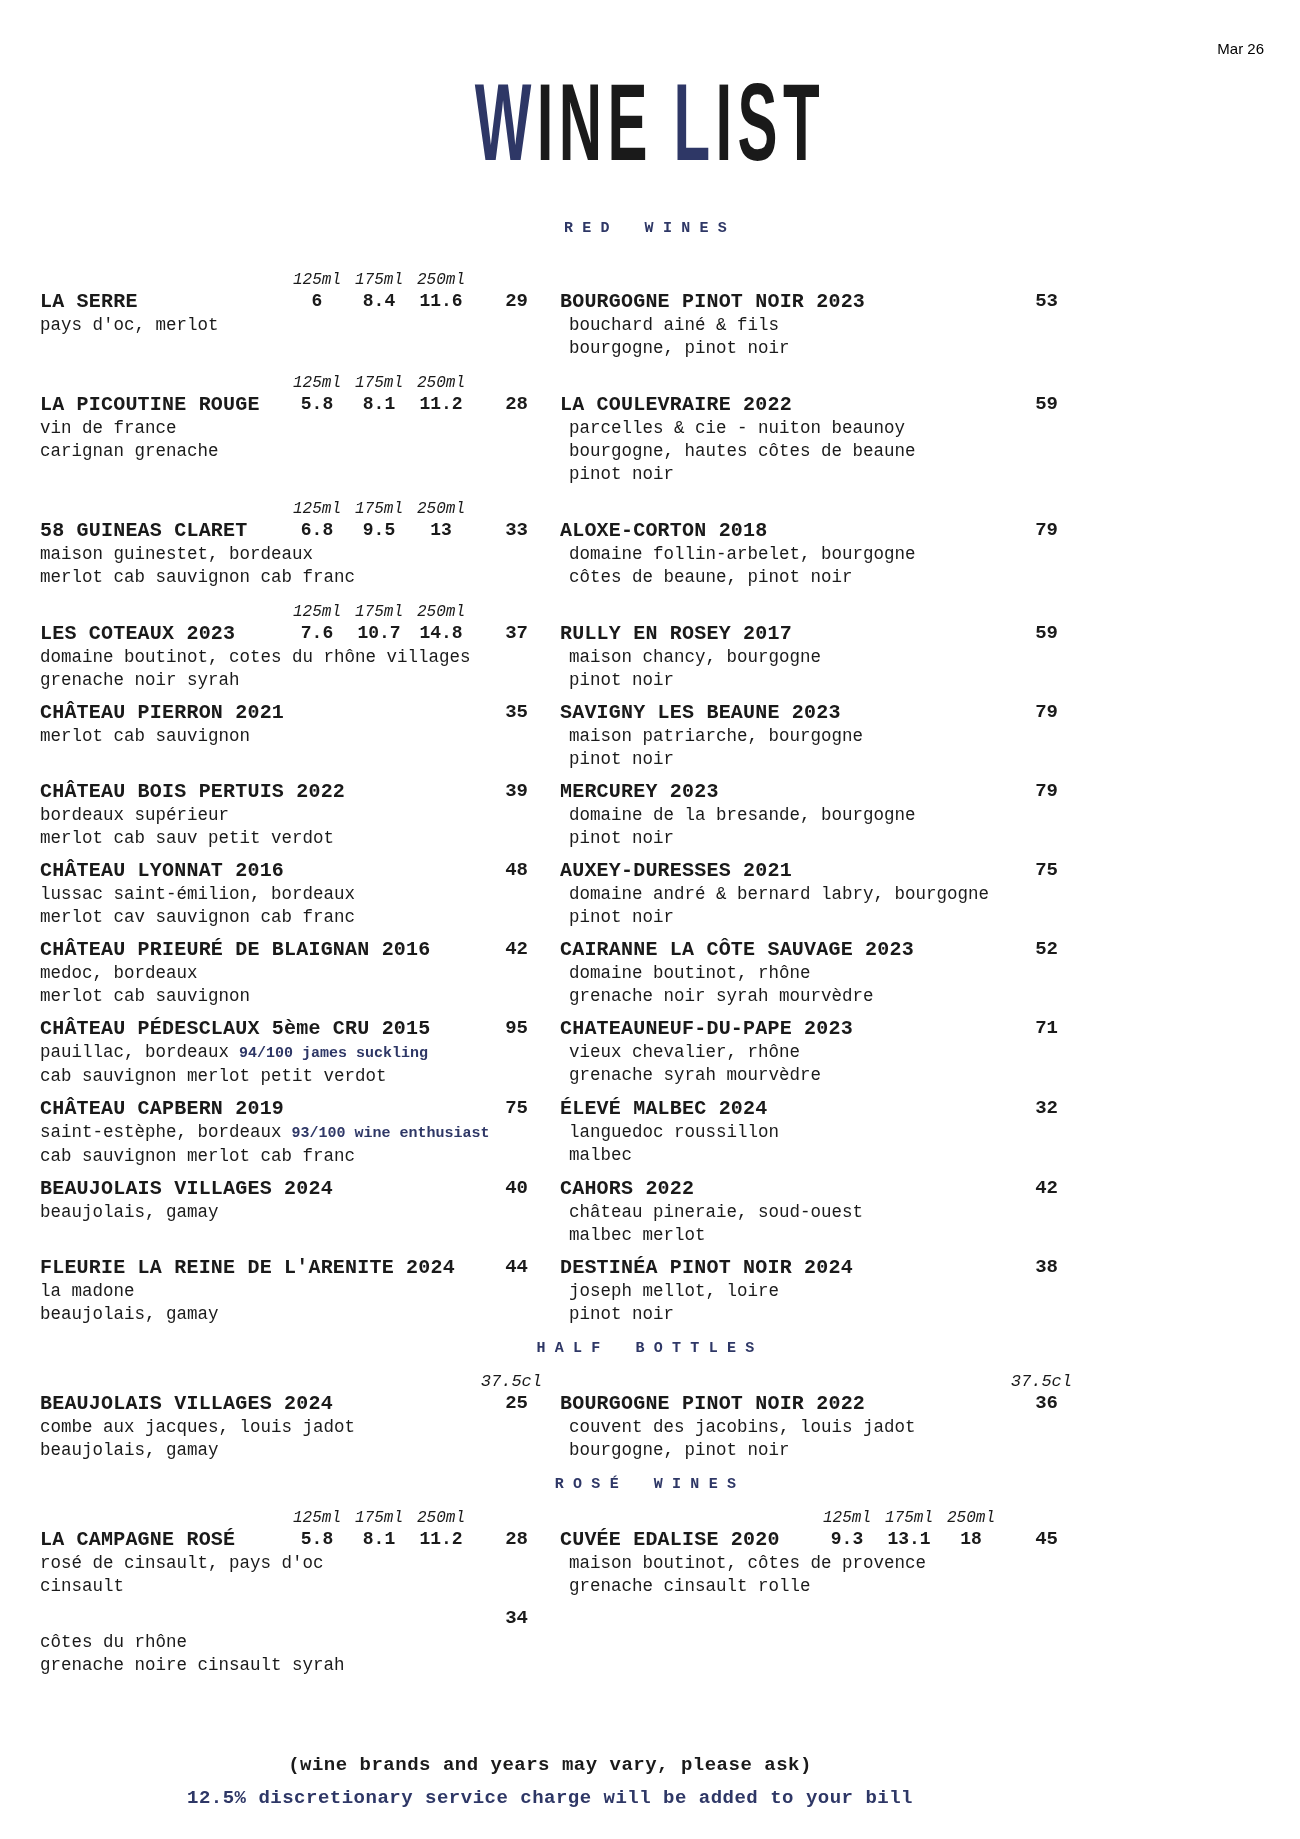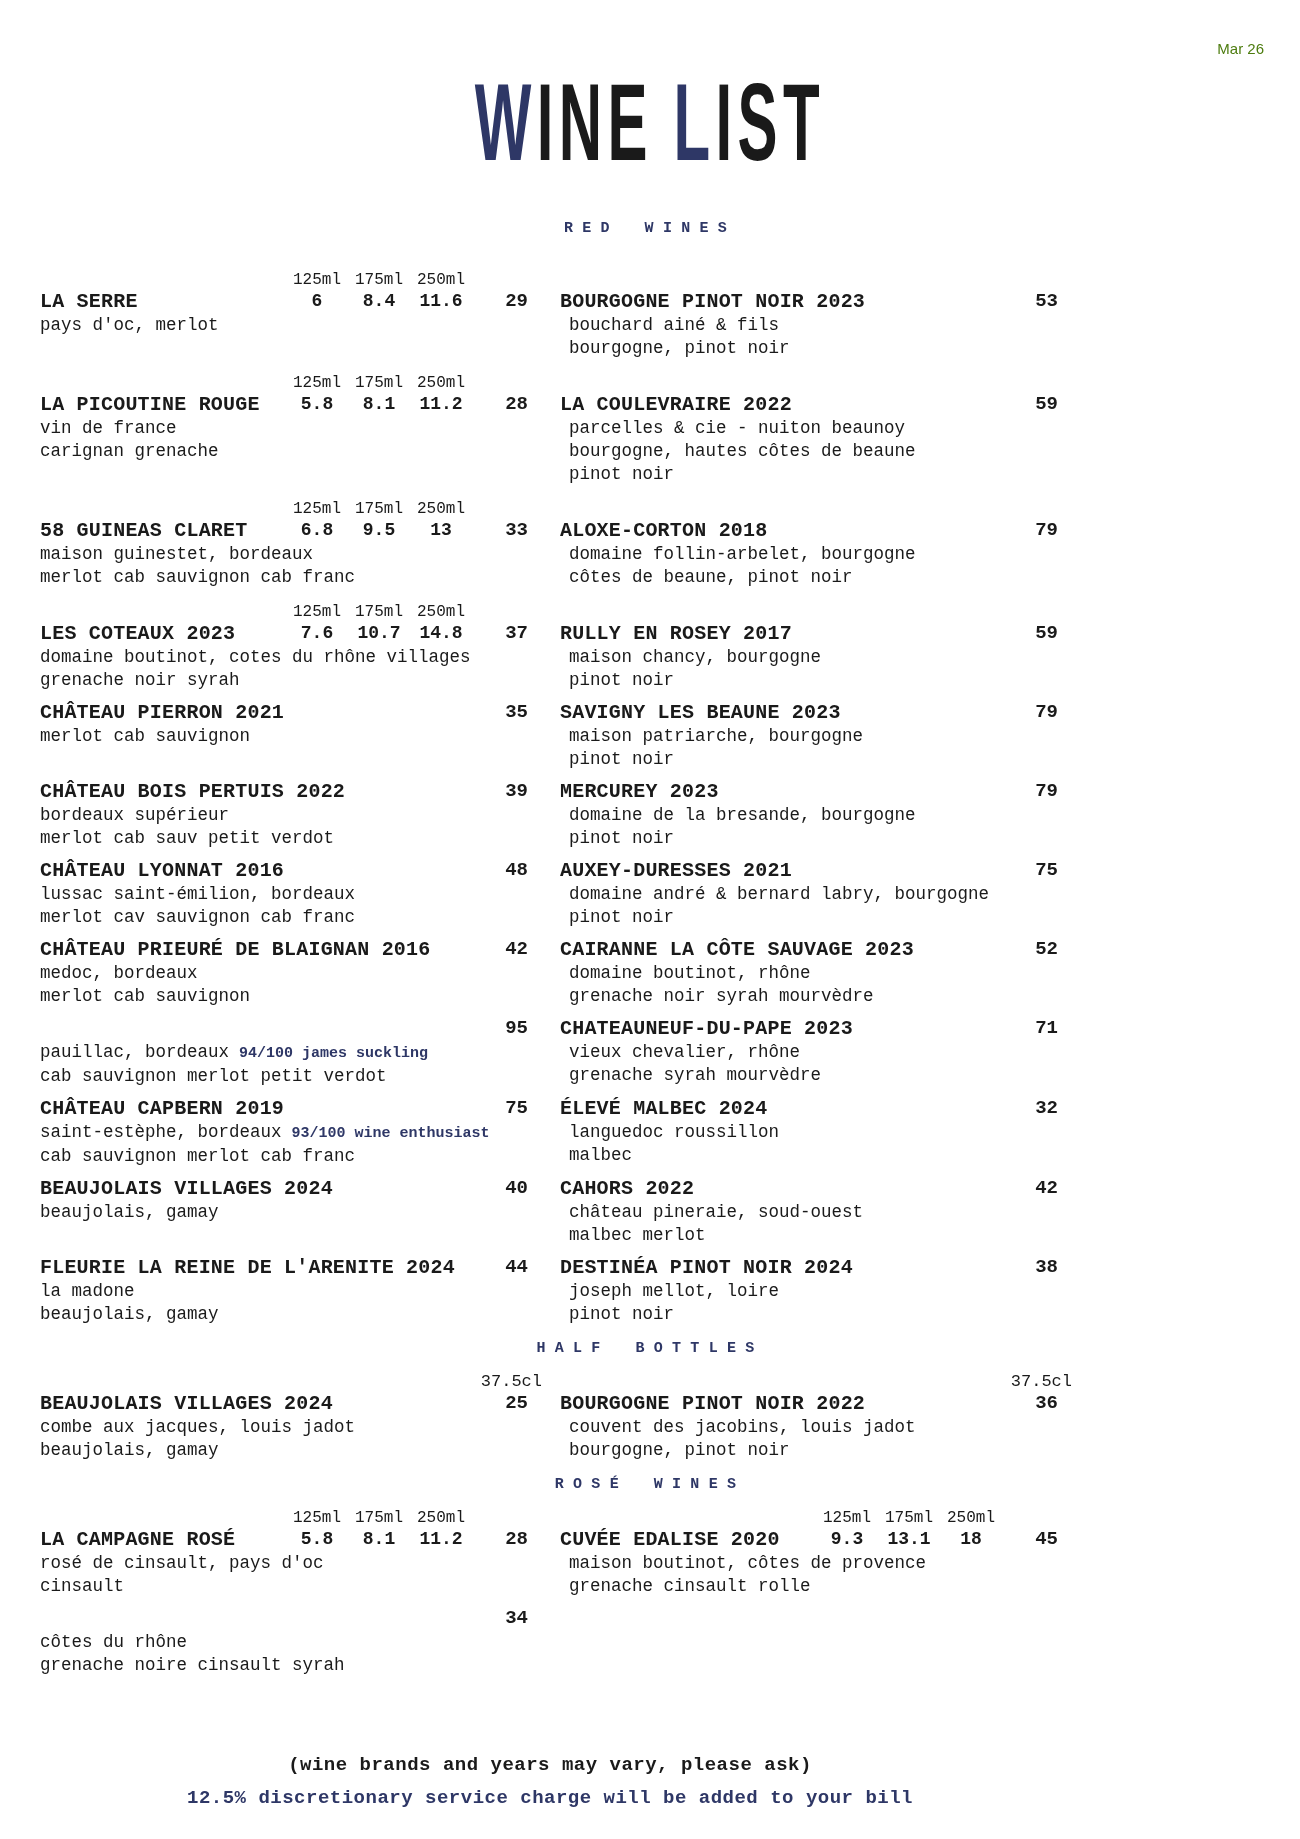--- a/index.html
+++ b/index.html
@@ -6,21 +6,21 @@
   * { margin:0; padding:0; box-sizing:border-box; }
   body { background:#888; }
   .page {
     position:relative; width:1300px; height:1839px; margin:0 auto;
     background:#ffffff; color:var(--ink);
     font-family:"Liberation Mono","DejaVu Sans Mono",monospace;
     overflow:hidden;
   }
   .date-label {
     position:absolute; top:40px; right:36px;
-    font-family:"Liberation Sans",sans-serif; font-size:15px; color:#4d7c0f;
+    font-family:"Liberation Sans",sans-serif; font-size:15px; color:#000000;
   }
   .title { text-align:center; padding-top:66px; height:180px; }
   .title-inner {
     display:inline-block; font-family:"Liberation Sans",sans-serif;
     font-weight:700; font-size:100px; line-height:1; letter-spacing:9px;
     transform:scale(0.60,1.10); transform-origin:center top; white-space:nowrap;
   }
   .t-accent { color:var(--navy); }
   .t-word2 { margin-left:34px; }
   .section-heading {
@@ -29,21 +29,21 @@
   }
   .section-heading.first { margin:40px 0 28px; }
   .content { margin-left:40px; width:1020px; }
   .wine-grid { display:grid; grid-template-columns:490px 500px; column-gap:30px; }
   .cell { min-height:1px; }
   .entry { margin-bottom:8px; }
   .sizes-row, .name-row {
     display:grid; grid-template-columns:minmax(0,1fr) 62px 62px 62px 58px;
     align-items:end;
   }
-  .sizes-row { height:24px; font-size:16px; }
+  .sizes-row { height:24px; font-size:16px;font-style:italic; }
   .sz { text-align:center; white-space:nowrap; }
   .sz.c2{grid-column:2} .sz.c3{grid-column:3} .sz.c4{grid-column:4}
   .sz.half-label { grid-column:4/6; text-align:right; margin-right:-12px; font-size:17px; }
   .name-row { min-height:25px; font-weight:700; font-size:20px; line-height:25px; }
   .w-name { grid-column:1; white-space:nowrap; letter-spacing:0.2px; }
   .w-name.wide { grid-column:1/5; }
   .gp { font-size:18px; text-align:center; line-height:25px; }
   .bottle { grid-column:5; text-align:right; font-size:19px; padding-right:2px; }
   .desc { font-size:17.5px; line-height:23px; }
   .cell.right .desc { padding-left:9px; }
@@ -256,20 +256,21 @@
               <span class="w-name wide">CAIRANNE LA CÔTE SAUVAGE 2023</span>
               <span class="bottle">52</span>
             </div>
             <div class="desc">domaine boutinot, rhône</div>
             <div class="desc">grenache noir syrah mourvèdre</div>
           </div>
         </div>
         <div class="cell left">
           <div class="entry">
             <div class="name-row">
+              <span class="w-name wide">CHÂTEAU PÉDESCLAUX 5ème CRU 2015</span>
               <span class="bottle">95</span>
             </div>
             <div class="desc">pauillac, bordeaux<span class="rating">94/100 james suckling</span></div>
             <div class="desc">cab sauvignon merlot petit verdot</div>
           </div>
         </div>
         <div class="cell right">
           <div class="entry">
             <div class="name-row">
               <span class="w-name wide">CHATEAUNEUF-DU-PAPE 2023</span>

